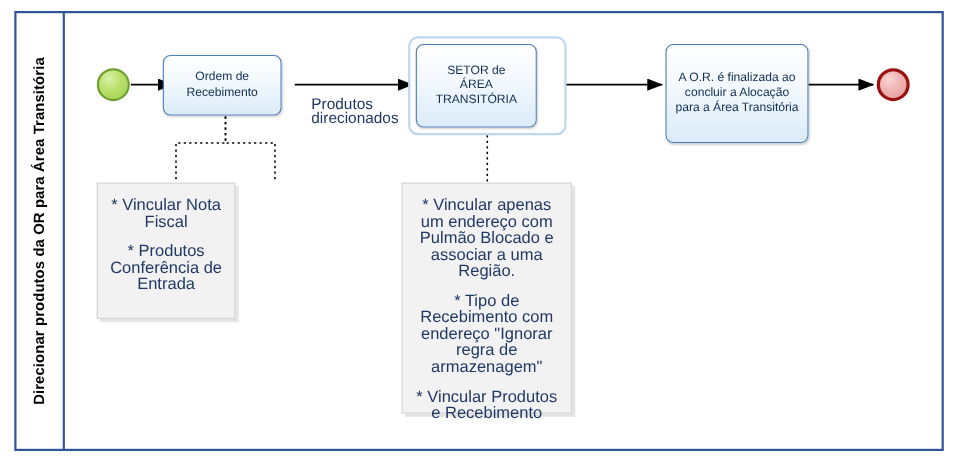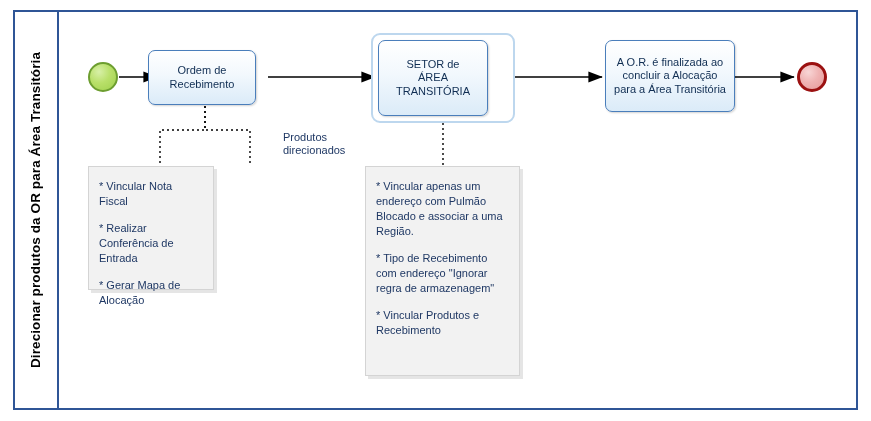--- a/index.html
+++ b/index.html
@@ -93,21 +93,21 @@
   .task-recebimento {
     left: 148px;
     top: 50px;
     width: 108px;
     height: 55px;
   }
   .task-finalizada {
     left: 605px;
     top: 40px;
     width: 130px;
-    height: 72px;
+    height: 90px;
   }
 
   
   .subprocess-wrap {
     position: absolute;
     left: 371px;
     top: 33px;
     width: 144px;
     height: 90px;
     border-radius: 9px;
@@ -136,24 +136,25 @@
     padding: 2px 20px;
   }
 
   
   .note {
     position: absolute;
     background: #f2f2f2;
     border: 1px solid #d4d4d4;
     box-shadow: 3px 3px 0 rgba(0,0,0,0.10);
     box-sizing: border-box;
-    font-size: 11px;
+    font-size: 15px;
     line-height: 15px;
     color: #1f3864;
     padding: 12px 10px 8px 10px;
+    text-align: center;
   }
   .note p {
     margin: 0 0 12px 0;
   }
   .note p:last-child { margin-bottom: 0; }
   .note-left {
     left: 88px;
     top: 166px;
     width: 126px;
     height: 124px;
@@ -161,25 +162,24 @@
   .note-right {
     left: 365px;
     top: 166px;
     width: 155px;
     height: 210px;
   }
 
   
   .flow-label {
     position: absolute;
-    font-size: 11px;
+    font-size: 14px;
     line-height: 13px;
     color: #1f3864;
     text-align: left;
-    margin-top: 43px;
   }
   .label-produtos {
     left: 283px;
     top: 88px;
     width: 90px;
   }
 
   svg.arrows {
     position: absolute;
     left: 0;
@@ -237,22 +237,21 @@
   </div>
 
   <div class="task task-finalizada">
     <span>A O.R. é finalizada ao concluir a Alocação para a Área Transitória</span>
   </div>
 
   <div class="event end-event"></div>
 
   <div class="note note-left">
     <p>* Vincular Nota Fiscal</p>
-    <p>* Realizar Conferência de Entrada</p>
-    <p>* Gerar Mapa de Alocação</p>
+    <p>* Produtos Conferência de Entrada</p>
   </div>
 
   <div class="note note-right">
     <p>* Vincular apenas  um endereço com Pulmão Blocado e associar a uma Região.</p>
     <p> * Tipo de Recebimento com endereço "Ignorar regra de armazenagem"</p>
     <p> * Vincular Produtos e Recebimento</p>
   </div>
 
 </div>
 

